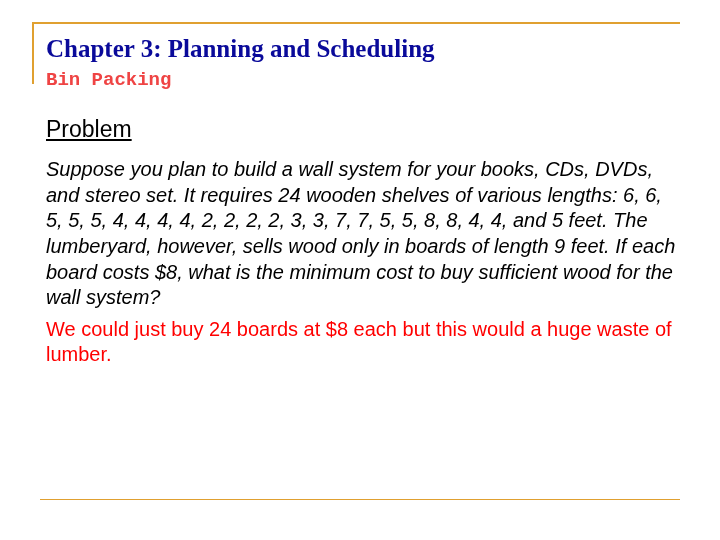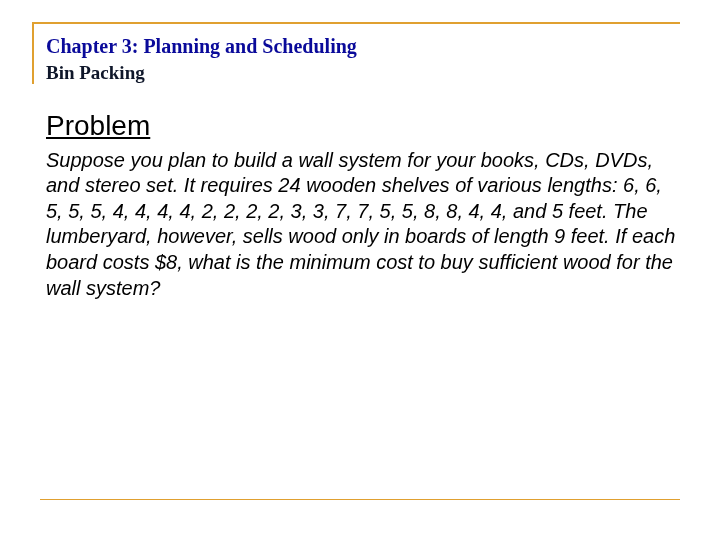--- a/index.html
+++ b/index.html
@@ -45,41 +45,41 @@
       background: #e0a030;
     }
     .header {
       margin-top: 13px;
       margin-left: 6px;
     }
     .chapter-title {
       font-family: Georgia, 'Times New Roman', serif;
       font-weight: bold;
       color: #0a0a9a;
-      font-size: 20px;
+      font-size: 25px;
       line-height: 1.3;
     }
     .subtitle {
-      font-family: Liberation Serif, serif;
+      font-family: Liberation Mono, monospace;
       font-weight: bold;
-      color: #0f172a;
+      color: #ef4444;
       font-size: 19px;
       line-height: 1.3;
       margin-top: 2px;
     }
     .content {
       margin-top: 24px;
       margin-left: 6px;
       margin-right: 0px;
     }
     .section-head {
-      font-size: 28px;
+      font-size: 23px;
       text-decoration: underline;
       color: #000;
-      margin-bottom: 6px;
+      margin-bottom: 14px;
     }
     .body-text {
       font-size: 20px;
       color: #000;
       line-height: 1.28;
       margin-bottom: 6px;
       font-style: italic;
     }
     .highlight-text {
       font-size: 20px;
@@ -96,14 +96,15 @@
   <div class="bottom-rule"></div>
 
   <div class="header">
     <div class="chapter-title">Chapter 3:  Planning and Scheduling</div>
     <div class="subtitle">Bin Packing</div>
   </div>
 
   <div class="content">
     <div class="section-head">Problem</div>
     <div class="body-text">Suppose you plan to build a wall system for your books, CDs, DVDs, and stereo set.  It requires 24 wooden shelves of various lengths: 6, 6, 5, 5, 5, 4, 4, 4, 4, 2, 2, 2, 2, 3, 3, 7, 7, 5, 5, 8, 8, 4, 4, and 5 feet.  The lumberyard, however, sells wood only in boards of length 9 feet.  If each board costs $8, what is the minimum cost to buy sufficient wood for the wall system?</div>
+    <div class="highlight-text">We could just buy 24 boards at $8 each but this would a huge waste of lumber.</div>
   </div>
 </div>
 
 </body></html>

